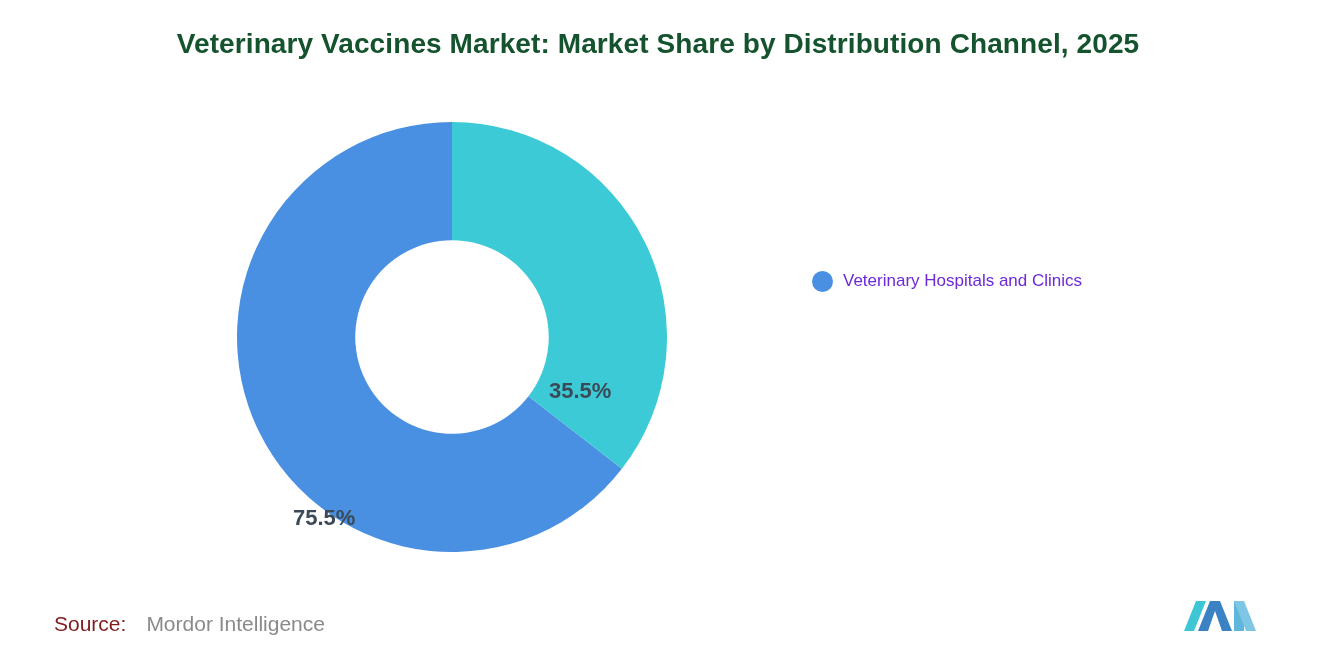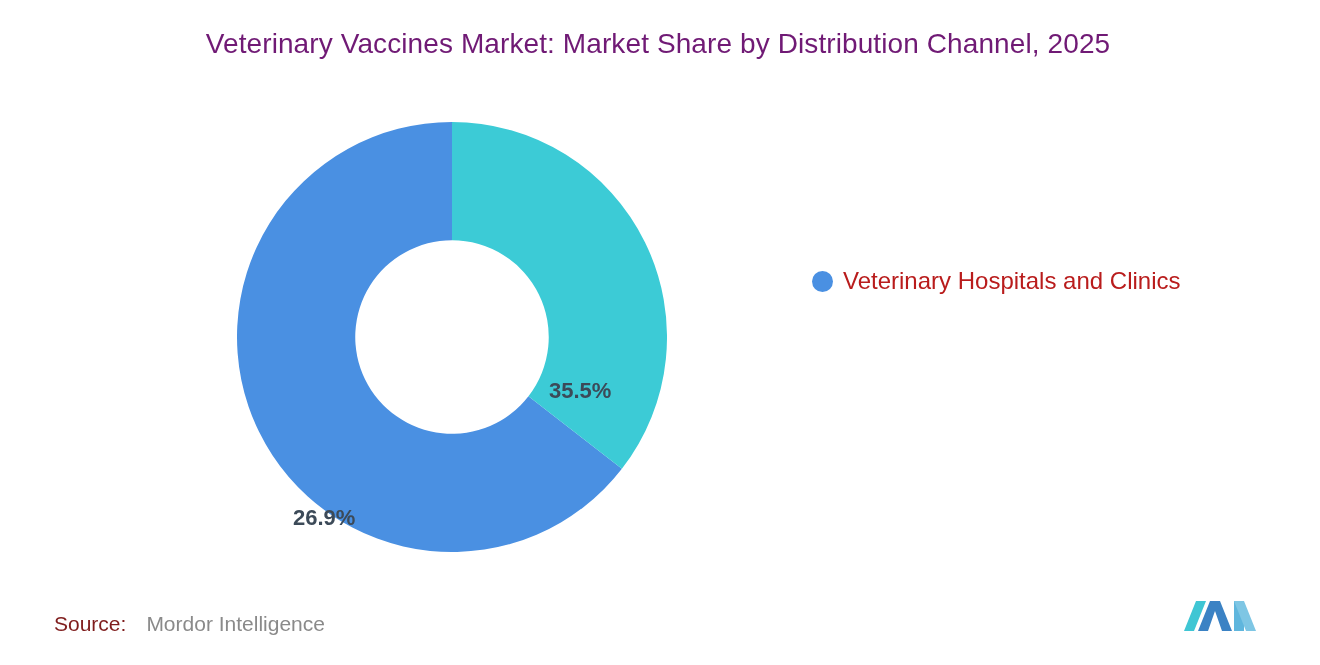--- a/index.html
+++ b/index.html
@@ -17,22 +17,22 @@
   }
 
   
   .chart-title {
     position: absolute;
     left: 0;
     top: 28px;
     width: 1316px;
     text-align: center;
     font-size: 28px;
-    font-weight: 400;
-    color: #701a75;
+    font-weight: 700;
+    color: #14532d;
     letter-spacing: 0.1px;
     white-space: nowrap;
   }
 
   
   .donut-wrap {
     position: absolute;
     left: 237px;
     top: 122px;
     width: 430px;
@@ -73,23 +73,23 @@
   }
   .legend-swatch {
     flex: 0 0 auto;
     width: 21px;
     height: 21px;
     border-radius: 50%;
     margin-top: 3px;
     margin-right: 10px;
   }
   .legend-label {
-    font-size: 24px;
+    font-size: 17px;
     line-height: 26px;
-    color: #b91c1c;
+    color: #6d28d9;
     font-weight: 400;
   }
 
   
   .source-line {
     position: absolute;
     left: 54px;
     top: 612px;
     font-size: 21px;
     white-space: nowrap;
@@ -119,21 +119,21 @@
 <div class="donut-wrap">
   <svg class="donut-svg" viewBox="0 0 430 430">
 
     <path id="slice-blue" d="M 384.88332766077343 346.7750165353899 A 215 215 0 1 1 214.99999999999997 0 L 214.99999999999997 118.25 A 96.75 96.75 0 1 0 291.44749744734804 274.29875744092544 Z" fill="#4a90e2"></path>
 
     <path id="slice-teal" d="M 215 0 A 215 215 0 0 1 384.88332766077343 346.7750165353899 L 291.44749744734804 274.29875744092544 A 96.75 96.75 0 0 0 215 118.25 Z" fill="#3ccbd6"></path>
   </svg>
 
   <div class="slice-label teal-label">35.5%</div>
 
-  <div class="slice-label blue-label">26.9%</div>
+  <div class="slice-label blue-label">75.5%</div>
 </div>
 
 <div class="legend">
 
   <div class="legend-item">
     <span class="legend-swatch" id="legend-swatch-0" style="background: rgb(74, 144, 226);"></span>
     <span class="legend-label">Veterinary Hospitals and Clinics</span>
   </div>
 
 

